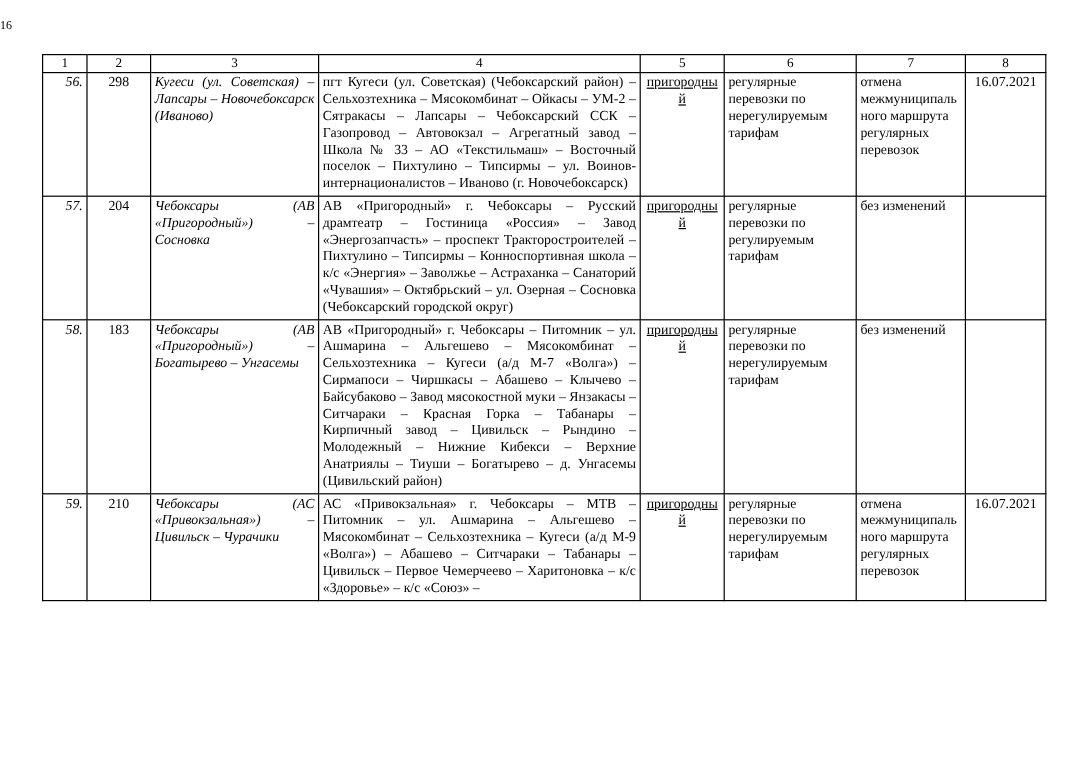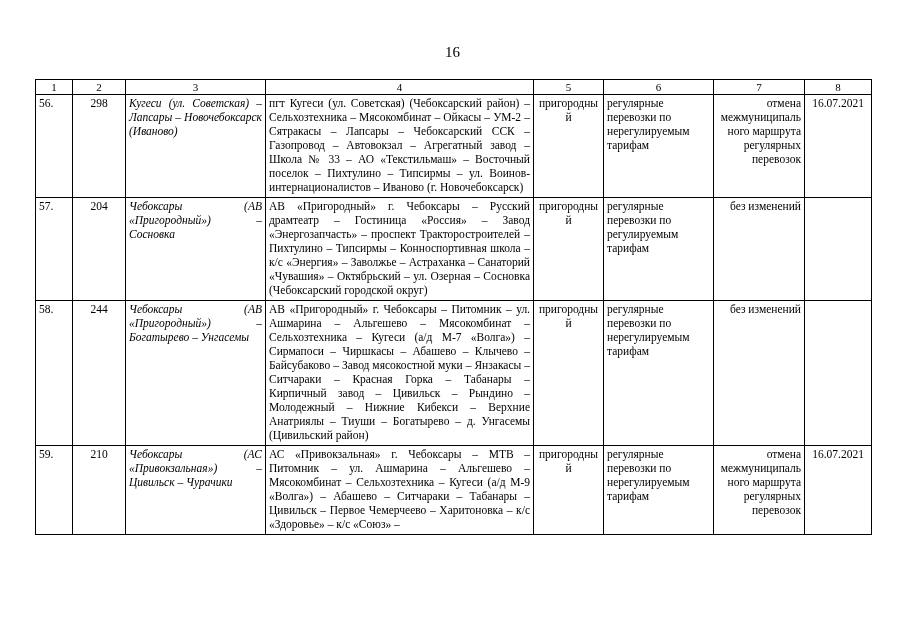--- a/index.html
+++ b/index.html
@@ -9,23 +9,22 @@
   }
   body {
     width: 905px;
     height: 640px;
     font-family: "Liberation Serif", "DejaVu Serif", serif;
     color: #000000;
     position: relative;
     overflow: hidden;
   }
   .page-number {
-    text-align: center;
-    font-size: 15px;
-    padding-top: 44px;
+    font-size: 10px;
+    padding-top: 16px;
     padding-bottom: 18px;
   }
   table.routes {
     border-collapse: collapse;
     table-layout: fixed;
     margin-left: 35px;
     width: 836px;
     font-size: 11.5px;
     line-height: 1.22;
   }
@@ -35,27 +34,27 @@
     padding: 1px 3px 3px 3px;
     font-weight: normal;
     word-wrap: break-word;
   }
   table.routes thead th {
     text-align: center;
     padding: 0 2px;
     line-height: 14px;
     font-size: 11px;
   }
-  td.c-num     { text-align: left; }
+  td.c-num     { text-align: right; font-style: italic; }
   td.c-route   { text-align: center; }
   td.c-name    { text-align: justify; font-style: italic; }
   td.c-path    { text-align: justify; font-family: Liberation Serif, serif; }
-  td.c-type    { text-align: center; }
+  td.c-type    { text-align: center; text-decoration: underline; }
   td.c-tariff  { text-align: left; }
-  td.c-change  { text-align: right; }
+  td.c-change  { text-align: left; }
   td.c-date    { text-align: center; font-family: Liberation Serif, serif; }
 </style>
 </head>
 <body>
 
 <div class="page-number">16</div>
 
 <table class="routes">
   <colgroup>
     <col style="width:37px">
@@ -95,21 +94,21 @@
       <td class="c-route">204</td>
       <td class="c-name">Чебоксары (АВ «Пригородный») – Сосновка</td>
       <td class="c-path">АВ «Пригородный» г. Чебоксары – Русский драмтеатр – Гостиница «Россия» – Завод «Энергозапчасть» – проспект Тракторостроителей – Пихтулино – Типсирмы – Конноспортивная школа – к/с «Энергия» – Заволжье – Астраханка – Санаторий «Чувашия» – Октябрьский – ул. Озерная – Сосновка (Чебоксарский городской округ)</td>
       <td class="c-type">пригородный</td>
       <td class="c-tariff">регулярные перевозки по регулируемым тарифам</td>
       <td class="c-change">без изменений</td>
       <td class="c-date"></td>
     </tr>
     <tr>
       <td class="c-num">58.</td>
-      <td class="c-route">244</td>
+      <td class="c-route">183</td>
       <td class="c-name">Чебоксары (АВ «Пригородный») – Богатырево – Унгасемы</td>
       <td class="c-path">АВ «Пригородный» г. Чебоксары – Питомник – ул. Ашмарина – Альгешево – Мясокомбинат – Сельхозтехника – Кугеси (а/д М-7 «Волга») – Сирмапоси – Чиршкасы – Абашево – Клычево – Байсубаково – Завод мясокостной муки – Янзакасы – Ситчараки – Красная Горка – Табанары – Кирпичный завод – Цивильск – Рындино – Молодежный – Нижние Кибекси – Верхние Анатриялы – Тиуши – Богатырево – д. Унгасемы (Цивильский район)</td>
       <td class="c-type">пригородный</td>
       <td class="c-tariff">регулярные перевозки по нерегулируемым тарифам</td>
       <td class="c-change">без изменений</td>
       <td class="c-date"></td>
     </tr>
     <tr>
       <td class="c-num">59.</td>
       <td class="c-route">210</td>

